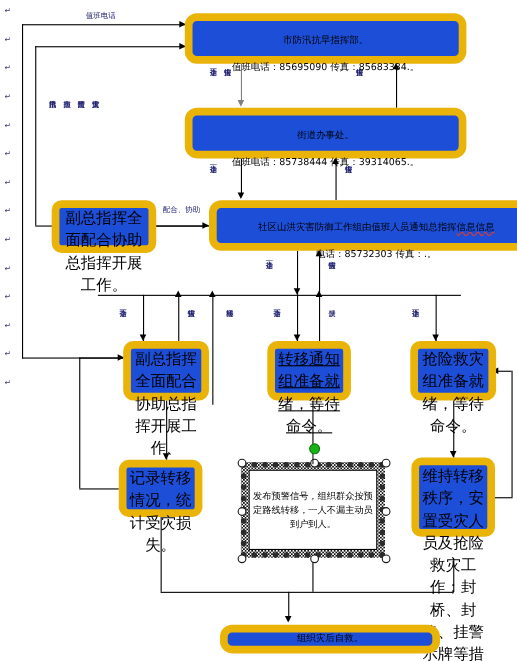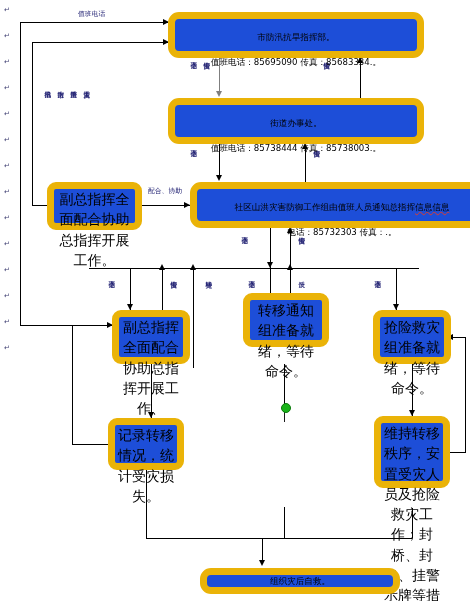--- a/index.html
+++ b/index.html
@@ -209,21 +209,21 @@
   <div class="node rounded-lg f85" style="left:168px; top:12px; width:256px; height:46px;">
     <span class="txt">
       <span>市防汛抗旱指挥部。</span><br>
       <span>值班电话：85695090 传真：85683334.。</span>
     </span>
   </div>
 
   <div class="node rounded-lg f85" style="left:168px; top:98px; width:256px; height:46px;">
     <span class="txt">
       <span>街道办事处。</span><br>
-      <span>值班电话：85738444 传真：85738003.。</span>
+      <span>值班电话：85738444 传真：39314065.。</span>
     </span>
   </div>
 
   <div class="ln lnv gray" style="left:219px; top:58px; height:34px;"></div>
   <div class="arrow arr-down g" style="left:215.5px; top:91px;"></div>
   <div class="elabel vert" style="left:190px; top:57px;">下达指令</div>
   <div class="elabel vert" style="left:203px; top:57px;">灾情报告</div>
 
   <div class="ln lnv" style="left:360px; top:62px; height:36px;"></div>
   <div class="arrow arr-up" style="left:356.5px; top:57px;"></div>
@@ -280,40 +280,54 @@
   <div class="ln lnv" style="left:396px; top:268px; height:42px;"></div>
   <div class="arrow arr-down" style="left:392.5px; top:304px;"></div>
   <div class="elabel vert" style="left:374px; top:276px;">下达指令</div>
 
   <div class="elabel vert" style="left:205px; top:276px;">转移完毕</div>
 
   <div class="node rounded f8" style="left:112px; top:310px; width:78px; height:54px;">
     <span class="txt">副总指挥全面配合协助总指挥开展工作、</span>
   </div>
 
-  <div class="node rounded f8" style="left:243px; top:293px; width:86px; height:54px;">
+  <div class="node rounded f8" style="left:243px; top:310px; width:76px; height:54px;text-decoration:underline;">
     <span class="txt">转移通知组准备就绪，等待命令。</span>
   </div>
 
   <div class="node rounded f8" style="left:373px; top:310px; width:78px; height:54px;">
     <span class="txt">抢险救灾组准备就绪，等待命令。</span>
   </div>
 
   <div class="ln lnv" style="left:151px; top:364px; height:54px;"></div>
   <div class="arrow arr-down" style="left:147.5px; top:412px;"></div>
 
   <div class="ln lnv" style="left:284px; top:364px; height:44px;"></div>
 
   <div class="ln lnv" style="left:412px; top:364px; height:52px;"></div>
   <div class="arrow arr-down" style="left:408.5px; top:410px;"></div>
 
   <div class="node rounded f8" style="left:108px; top:418px; width:76px; height:52px;">
     <span class="txt">记录转移情况，统计受灾损失。</span>
   </div>
 
+  <div id="selected-shape" style="left:219px; top:420px; width:131px; height:87px;">
+    <div class="sel-frame"></div>
+    <div class="sel-inner">
+      <span>发布预警信号，组织群众按预定路线转移，一人不漏主动员到户到人。</span>
+    </div>
+    <div class="handle" style="left:-3px;  top:-3px;"></div>
+    <div class="handle" style="left:62.5px; top:-3px;"></div>
+    <div class="handle" style="left:128px; top:-3px;"></div>
+    <div class="handle" style="left:-3px;  top:40.5px;"></div>
+    <div class="handle" style="left:128px; top:40.5px;"></div>
+    <div class="handle" style="left:-3px;  top:84px;"></div>
+    <div class="handle" style="left:62.5px; top:84px;"></div>
+    <div class="handle" style="left:128px; top:84px;"></div>
+  </div>
   <div class="rot-stem" style="left:284px; top:408px; height:14px;"></div>
   <div class="rot-handle" style="left:280.5px; top:403px;"></div>
 
   <div class="node rounded f8" style="left:374px; top:416px; width:76px; height:72px;">
     <span class="txt">维持转移秩序，安置受灾人员及抢险救灾工作；封桥、封路、挂警示牌等措施。</span>
   </div>
 
   <div class="ln lnh" style="left:72px; top:444px; width:36px;"></div>
   <div class="ln lnv" style="left:72px; top:325px; height:119px;"></div>
   <div class="ln lnh" style="left:72px; top:325px; width:40px;"></div>

